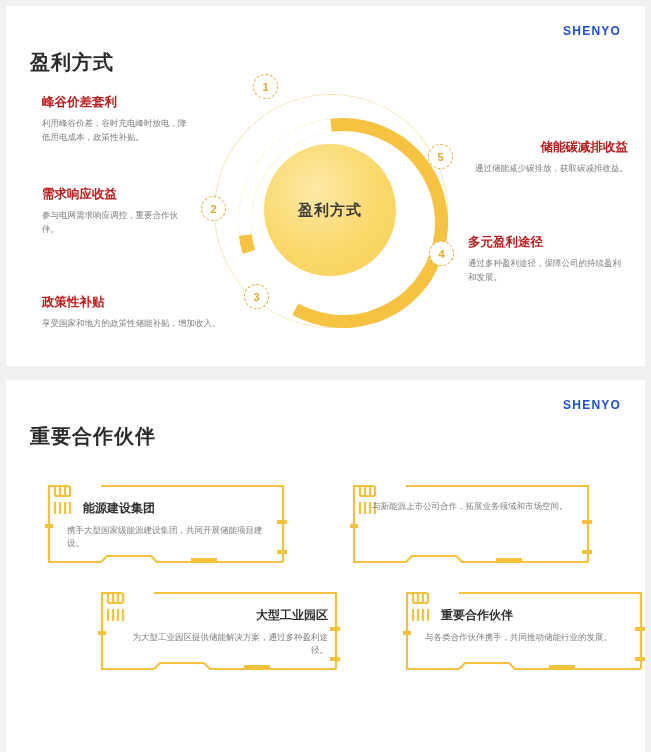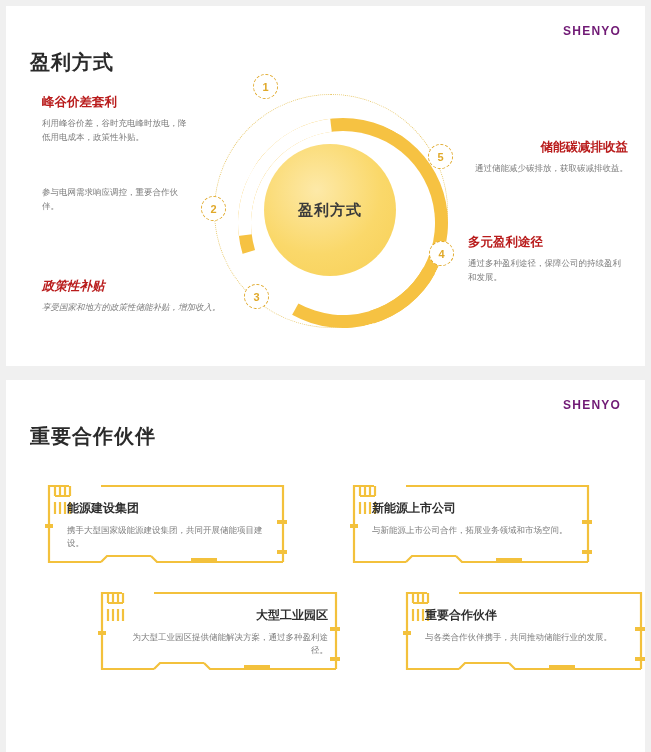--- a/index.html
+++ b/index.html
@@ -19,21 +19,21 @@
     margin: 6px 6px 0 6px;
     box-sizing: border-box;
   }
   .slide-1 { height: 360px; }
   .slide-2 { height: 372px; margin-top: 14px; }
 
   .brand {
     position: absolute;
     top: 18px;
     right: 24px;
-    color: #701a75;
+    color: #1d4ed8;
     font-size: 12px;
     font-weight: bold;
     letter-spacing: 1.2px;
   }
   .slide-title {
     position: absolute;
     left: 24px;
     top: 30px;
     font-size: 20px;
     font-weight: bold;
@@ -139,21 +139,21 @@
     color: #b91c1c;
     margin-bottom: 6px;
   }
   .txt-p {
     font-size: 8.5px;
     color: #7d7d7d;
     line-height: 1.6;
   }
   .left-1 { left: 36px; top: 88px; width: 150px; }
   .left-2 { left: 36px; top: 180px; width: 150px; }
-  .left-3 { left: 36px; top: 272px; width: 180px; font-style: italic; }
+  .left-3 { left: 36px; top: 288px; width: 180px; }
   .right-1 { left: 462px; top: 133px; width: 160px; text-align: right; }
   .right-2 { left: 462px; top: 228px; width: 160px; text-align: left; }
 
   
   .cards {
     position: absolute;
     left: 30px;
     top: 100px;
     width: 590px;
   }
@@ -171,20 +171,21 @@
     position: absolute;
     left: 26px;
     top: 20px;
     right: 16px;
   }
   .card-h {
     font-size: 12px;
     font-weight: bold;
     color: #2f2f2f;
     margin-bottom: 7px;
+    padding-left: 16px;
   }
   .card-p {
     font-size: 8.5px;
     color: #7d7d7d;
     line-height: 1.5;
   }
   .card-a { left: 5px;   top: 0px; }
   .card-b { left: 310px; top: 0px; }
   .card-c { left: 58px;  top: 107px; text-align: right; }
   .card-d { left: 363px; top: 107px; }
@@ -209,20 +210,21 @@
     <div class="node node-3">3</div>
     <div class="node node-4">4</div>
     <div class="node node-5">5</div>
   </div>
 
   <div class="txt-block left-1">
     <div class="txt-h">峰谷价差套利</div>
     <div class="txt-p">利用峰谷价差，谷时充电峰时放电，降低用电成本，政策性补贴。</div>
   </div>
   <div class="txt-block left-2">
+    <div class="txt-h">需求响应收益</div>
     <div class="txt-p">参与电网需求响应调控，重要合作伙伴。</div>
   </div>
   <div class="txt-block left-3">
     <div class="txt-h">政策性补贴</div>
     <div class="txt-p">享受国家和地方的政策性储能补贴，增加收入。</div>
   </div>
   <div class="txt-block right-1">
     <div class="txt-h">储能碳减排收益</div>
     <div class="txt-p">通过储能减少碳排放，获取碳减排收益。</div>
   </div>
@@ -268,21 +270,20 @@
           <path d="M110 76 L116 82 L150 82"></path>
         </g>
         <g fill="#f3c13c">
           <rect x="236" y="70" width="10" height="4"></rect>
           <rect x="236" y="40" width="10" height="4"></rect>
           <rect x="150" y="78" width="26" height="4"></rect>
           <rect x="4" y="44" width="8" height="4"></rect>
         </g>
       </svg>
       <div class="card-body">
-        <div class="card-h">新能源上市公司</div>
         <div class="card-p">与新能源上市公司合作，拓展业务领域和市场空间。</div>
       </div>
     </div>
 
     <div class="card card-c">
       <svg class="card-frame" viewBox="0 0 250 88">
         <g fill="none" stroke="#f3c13c" stroke-width="2.2">
           <path d="M8 14 L8 6 L28 6 M8 14 L8 74 M8 74 L8 82 L60 82 M60 82 L66 76 L110 76 M150 82 L242 82 M242 82 L242 60 M242 60 L242 6 L60 6"></path>
           <path d="M14 6 L14 16 M19 6 L19 16 M24 6 L24 16 M29 6 L29 16 M14 16 L29 16"></path>
           <path d="M14 22 L14 34 M19 22 L19 34 M24 22 L24 34 M29 22 L29 34"></path>

